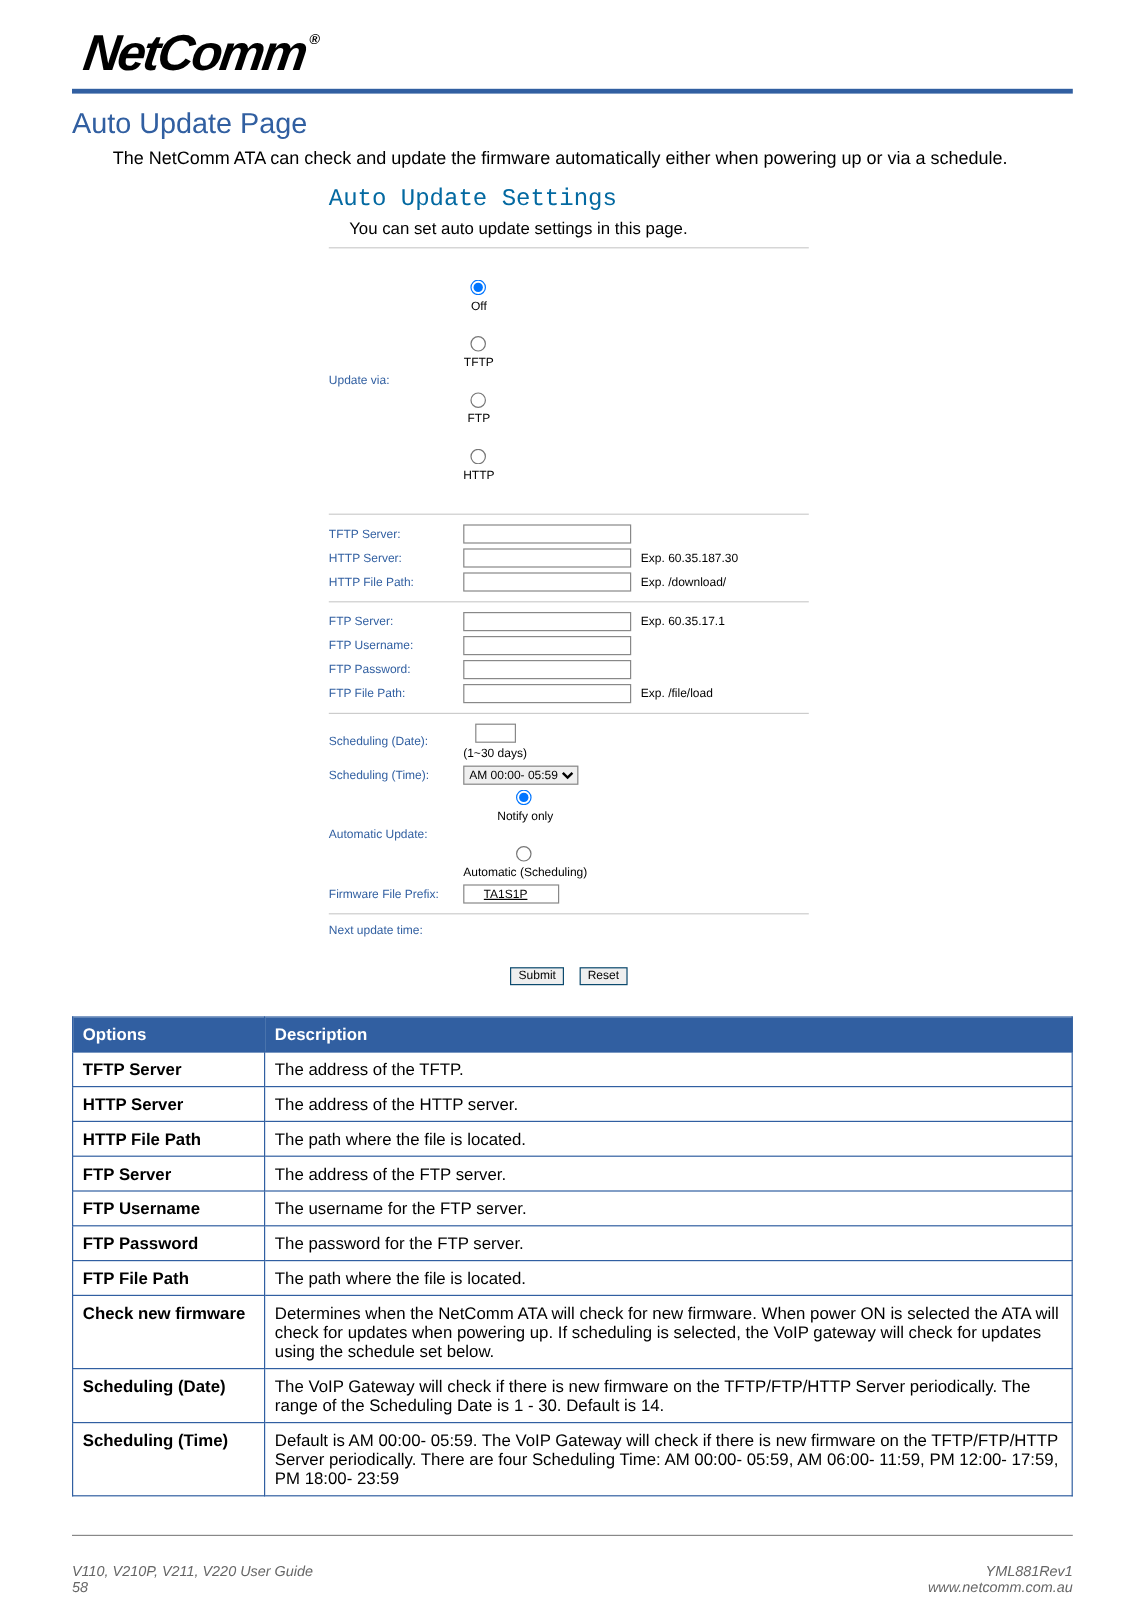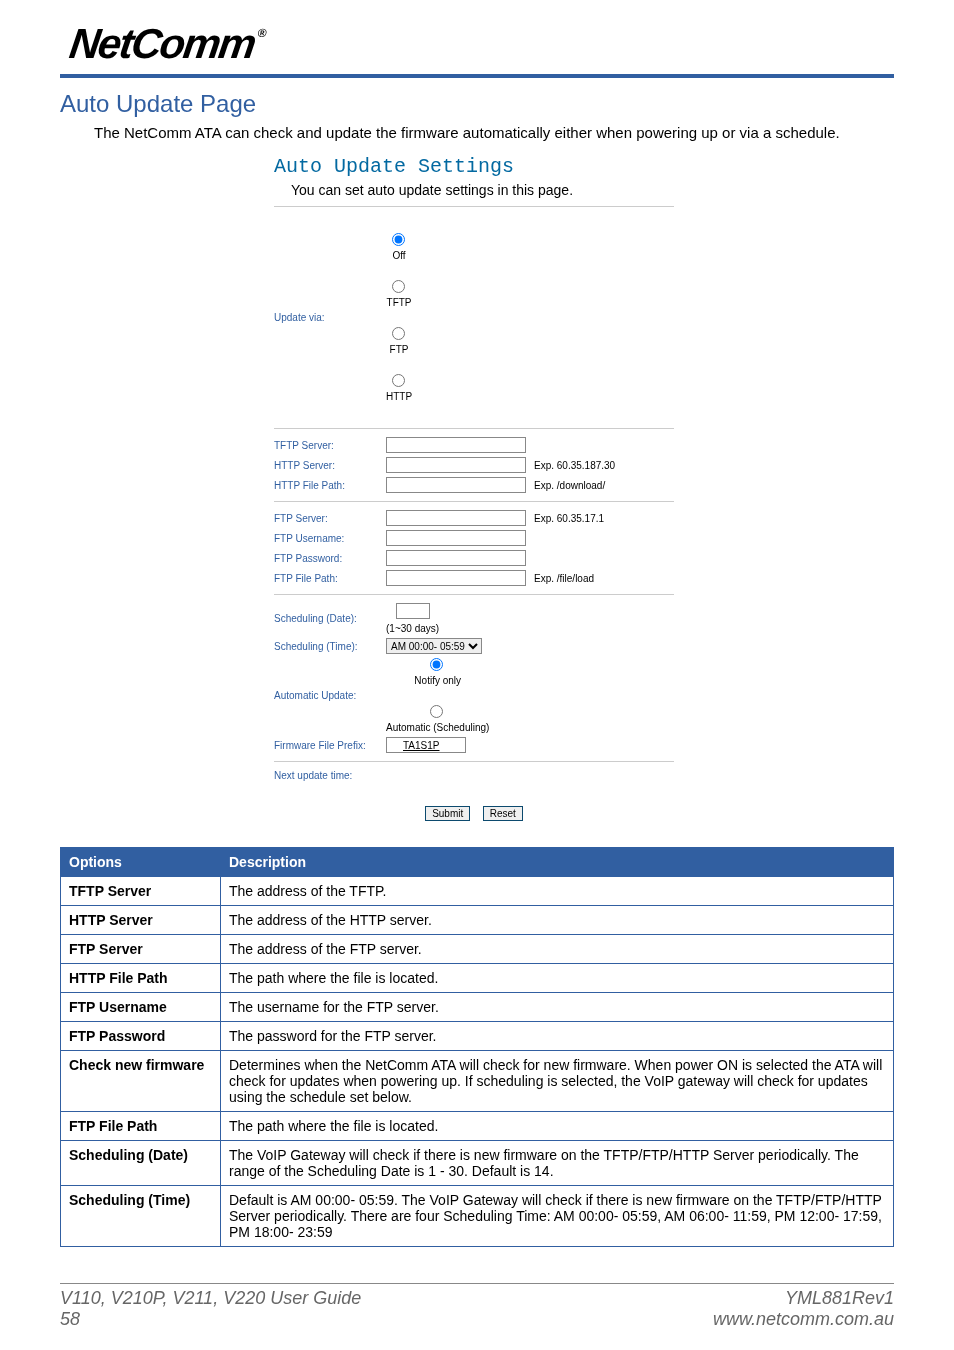--- a/index.html
+++ b/index.html
@@ -110,26 +110,26 @@
     width: 160px;
     font-weight: bold;
   }
 
   .footer {
     position: absolute;
     bottom: 20px;
     left: 60px;
     right: 60px;
     border-top: 1px solid #888;
-    padding-top: 4px;
+    padding-top: 22px;
     display: flex;
     justify-content: space-between;
     font-style: italic;
     color: #666;
-    font-size: 18px;
+    font-size: 12px;
   }
   .footer .left, .footer .right { display: flex; flex-direction: column; }
   .footer .right { text-align: right; font-style: italic; }
 </style>
 </head>
 <body>
 
 <div class="page-pad">
 
   <div>
@@ -261,42 +261,42 @@
     <tbody id="opts-body">
         <tr>
           <td>TFTP Server</td>
           <td>The address of the TFTP.</td>
         </tr>
         <tr>
           <td>HTTP Server</td>
           <td>The address of the HTTP server.</td>
         </tr>
         <tr>
+          <td>HTTP File Path</td>
+          <td>The path where the file is located.</td>
+        </tr>
+        <tr>
           <td>FTP Server</td>
           <td>The address of the FTP server.</td>
         </tr>
         <tr>
-          <td>HTTP File Path</td>
-          <td>The path where the file is located.</td>
-        </tr>
-        <tr>
           <td>FTP Username</td>
           <td>The username for the FTP server.</td>
         </tr>
         <tr>
           <td>FTP Password</td>
           <td>The password for the FTP server.</td>
         </tr>
         <tr>
+          <td>FTP File Path</td>
+          <td>The path where the file is located.</td>
+        </tr>
+        <tr>
           <td>Check new firmware</td>
           <td>Determines when the NetComm ATA will check for new firmware. When power ON is selected the ATA will check for updates when powering up. If scheduling is selected, the VoIP gateway will check for updates using the schedule set below.</td>
-        </tr>
-        <tr>
-          <td>FTP File Path</td>
-          <td>The path where the file is located.</td>
         </tr>
         <tr>
           <td>Scheduling (Date)</td>
           <td>The VoIP Gateway will check if there is new firmware on the TFTP/FTP/HTTP Server periodically. The range of the Scheduling Date is 1 - 30. Default is 14.</td>
         </tr>
         <tr>
           <td>Scheduling (Time)</td>
           <td>Default is AM 00:00- 05:59. The VoIP Gateway will check if there is new firmware on the TFTP/FTP/HTTP Server periodically. There are four Scheduling Time: AM 00:00- 05:59, AM 06:00- 11:59, PM 12:00- 17:59, PM 18:00- 23:59</td>
         </tr>
       </tbody>

